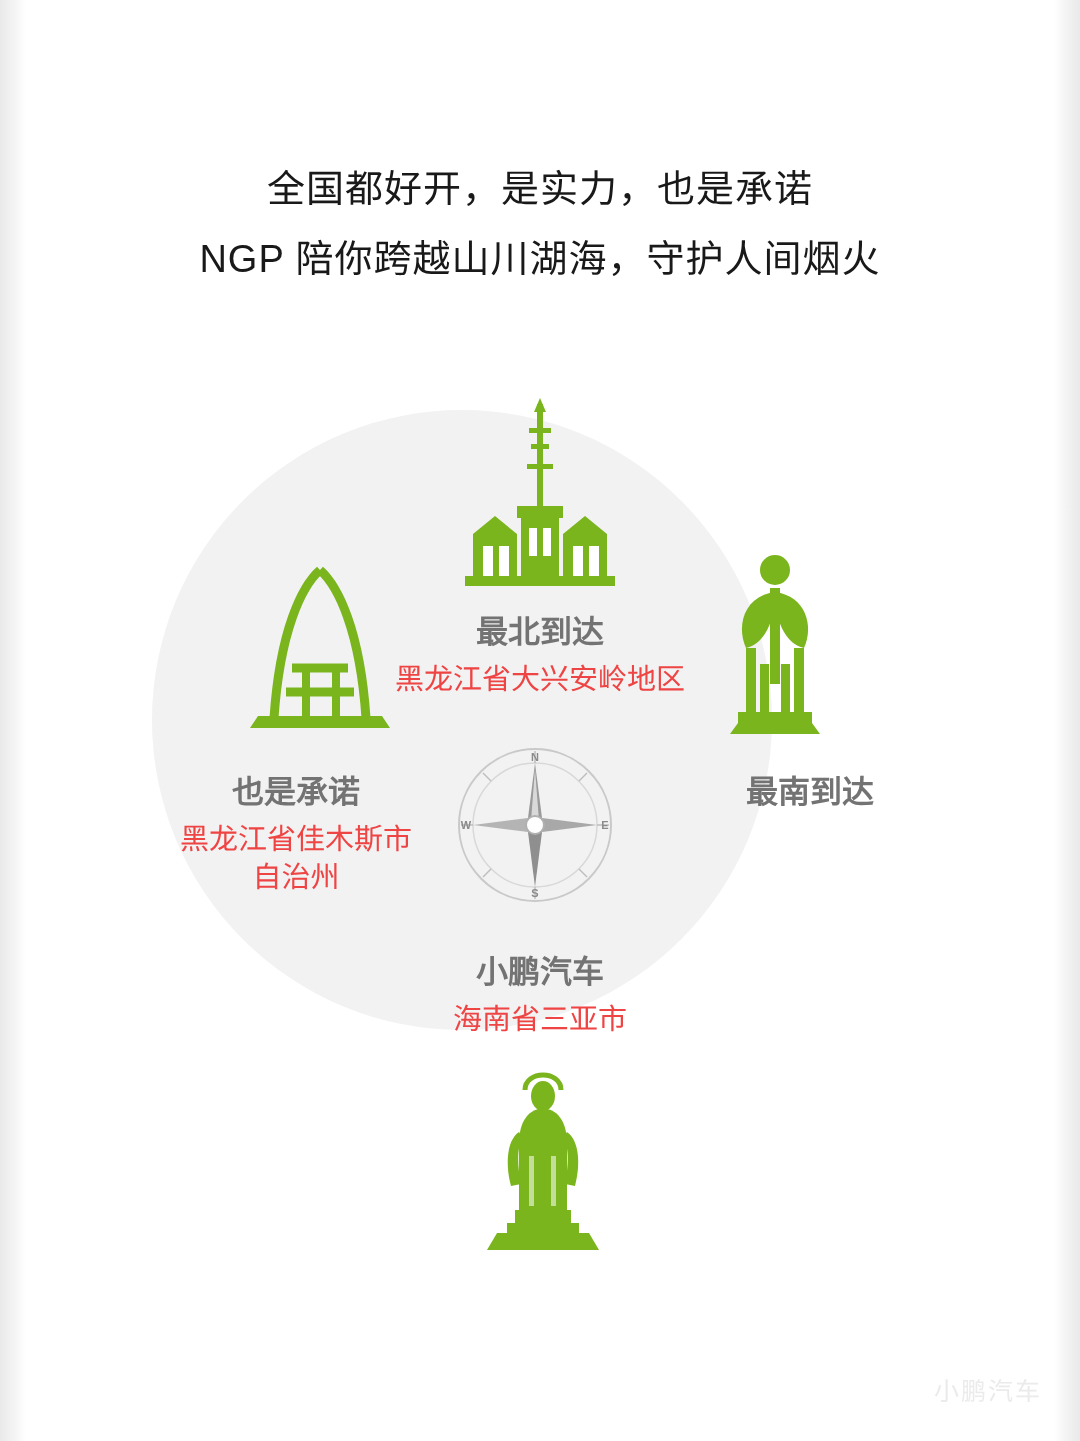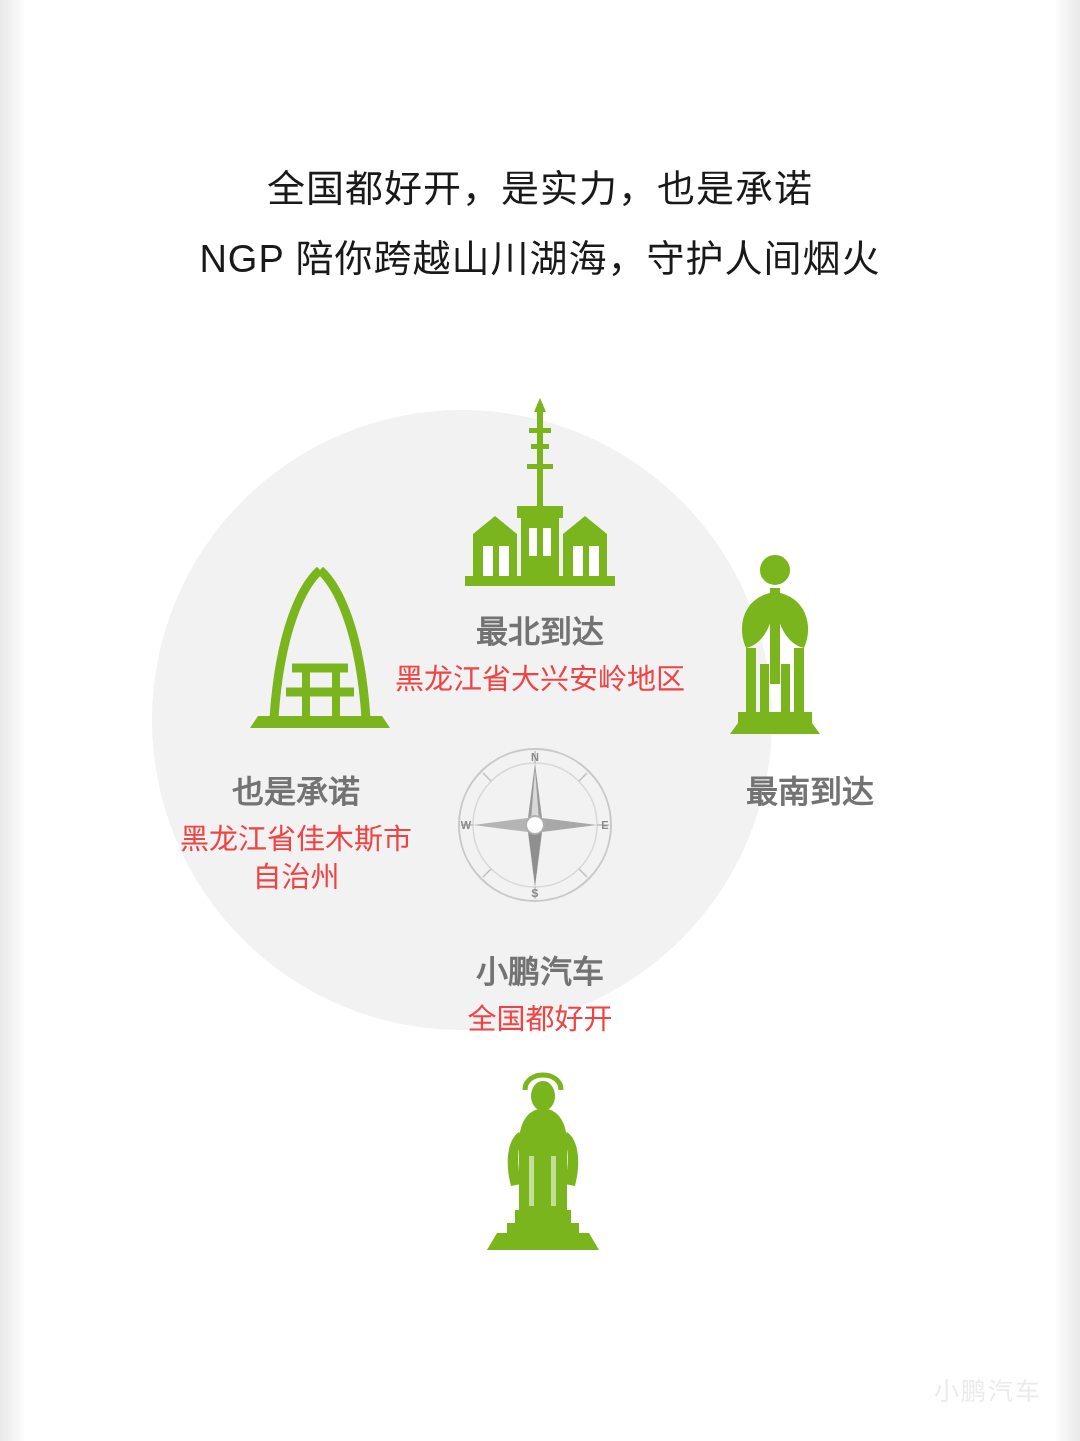--- a/index.html
+++ b/index.html
@@ -256,21 +256,21 @@
     </svg>
   </div>
 
   <div class="label-block block-north">
     <div class="label-title">最北到达</div>
     <div class="label-sub nowrap">黑龙江省大兴安岭地区</div>
   </div>
 
   <div class="label-block block-south">
     <div class="label-title">小鹏汽车</div>
-    <div class="label-sub nowrap">全国都好开</div>
+    <div class="label-sub nowrap">海南省三亚市</div>
   </div>
 
   <div class="label-block block-west">
     <div class="label-title">也是承诺</div>
     <div class="label-sub">
       <div>黑龙江省佳木斯市</div>
       <div>自治州</div>
     </div>
   </div>
 

